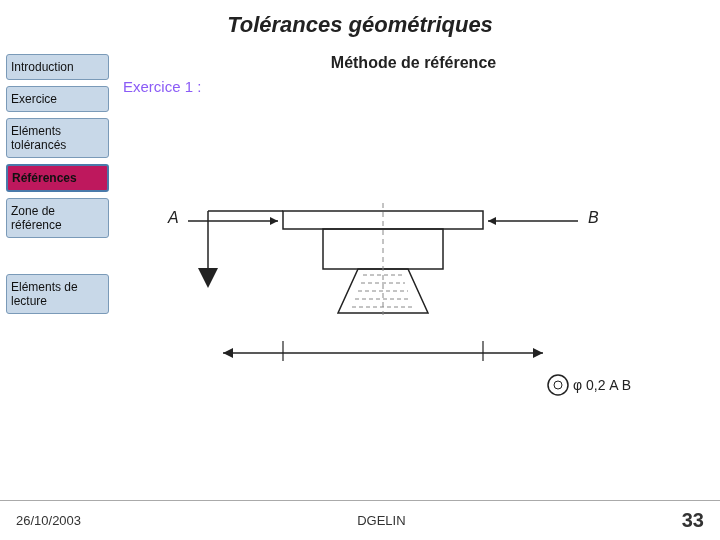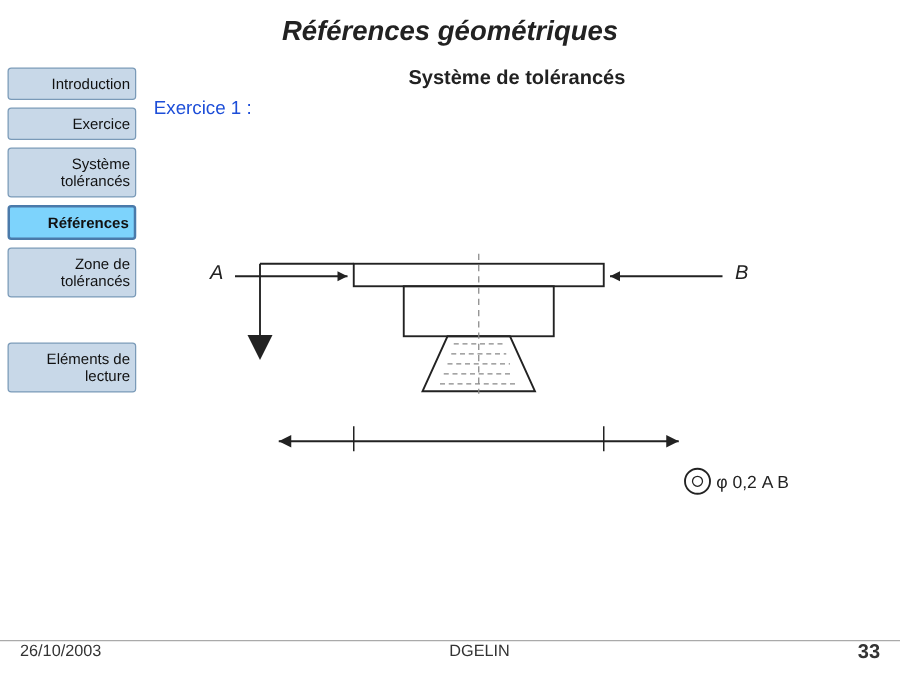--- a/index.html
+++ b/index.html
@@ -37,27 +37,27 @@
       gap: 6px;
       padding: 8px 6px 8px 6px;
     }
 
     .sidebar-btn {
       background: #c8d8e8;
       border: 1px solid #7a9ab8;
       border-radius: 3px;
       padding: 5px 4px;
       font-size: 12px;
-      text-align: right;
+      text-align: left;
       cursor: pointer;
       color: #111;
     }
 
     .sidebar-btn.active {
-      background: #7dd3fc;
+      background: #be185d;
       border: 2px solid #4a7aaa;
       font-weight: bold;
     }
 
     
     #content {
       flex: 1;
       padding: 8px 16px 8px 8px;
       position: relative;
     }
@@ -65,80 +65,80 @@
     #system-title {
       font-size: 16px;
       font-weight: bold;
       color: #222;
       text-align: center;
       margin-bottom: 6px;
     }
 
     #exercise-label {
       font-size: 15px;
-      color: #1d4ed8;
+      color: #8b5cf6;
       margin-bottom: 8px;
     }
 
     
     #drawing {
       width: 100%;
       height: 340px;
       position: relative;
     }
 
     
     #footer {
       position: absolute;
       bottom: 0;
       left: 0;
       right: 0;
-      height: 28px;
+      height: 40px;
       border-top: 1px solid #aaa;
       display: flex;
-      align-items: flex-start;
+      align-items: center;
       justify-content: space-between;
       padding: 0 16px;
       font-size: 13px;
       color: #333;
     }
   </style>
 </head>
 <body>
 
 <div id="header">
-  <span>Références géométriques</span>
+  <span>Tolérances géométriques</span>
 </div>
 
 <div id="main">
 
   <div id="sidebar">
     <div class="sidebar-btn">
       <span>Introduction</span>
     </div>
     <div class="sidebar-btn">
       <span>Exercice</span>
     </div>
     <div class="sidebar-btn">
-      <span>Système tolérancés</span>
+      <span>Eléments tolérancés</span>
     </div>
     <div class="sidebar-btn active">
       <span>Références</span>
     </div>
     <div class="sidebar-btn">
-      <span>Zone de tolérancés</span>
+      <span>Zone de référence</span>
     </div>
     <div class="sidebar-btn" style="margin-top:30px;">
       <span>Eléments de lecture</span>
     </div>
   </div>
 
   <div id="content">
     <div id="system-title">
-      <span>Système de tolérancés</span>
+      <span>Méthode de référence</span>
     </div>
     <div id="exercise-label">
       <span>Exercice 1 :</span>
     </div>
 
     <div id="drawing">
       <svg width="580" height="330" viewBox="0 0 580 330" xmlns="http://www.w3.org/2000/svg">
 
         <text x="45" y="120" font-size="16" font-style="italic" fill="#222" font-family="Arial">A</text>
 
@@ -187,14 +187,14 @@
         <text x="450" y="287" font-size="14" fill="#222" font-family="Arial">φ 0,2  A  B</text>
 
       </svg>
     </div>
   </div>
 </div>
 
 <div id="footer">
   <span>26/10/2003</span>
   <span>DGELIN</span>
-  <span style="font-size:16px;font-weight:bold;">33</span>
+  <span style="font-size:20px;font-weight:bold;">33</span>
 </div>
 
 </body></html>

